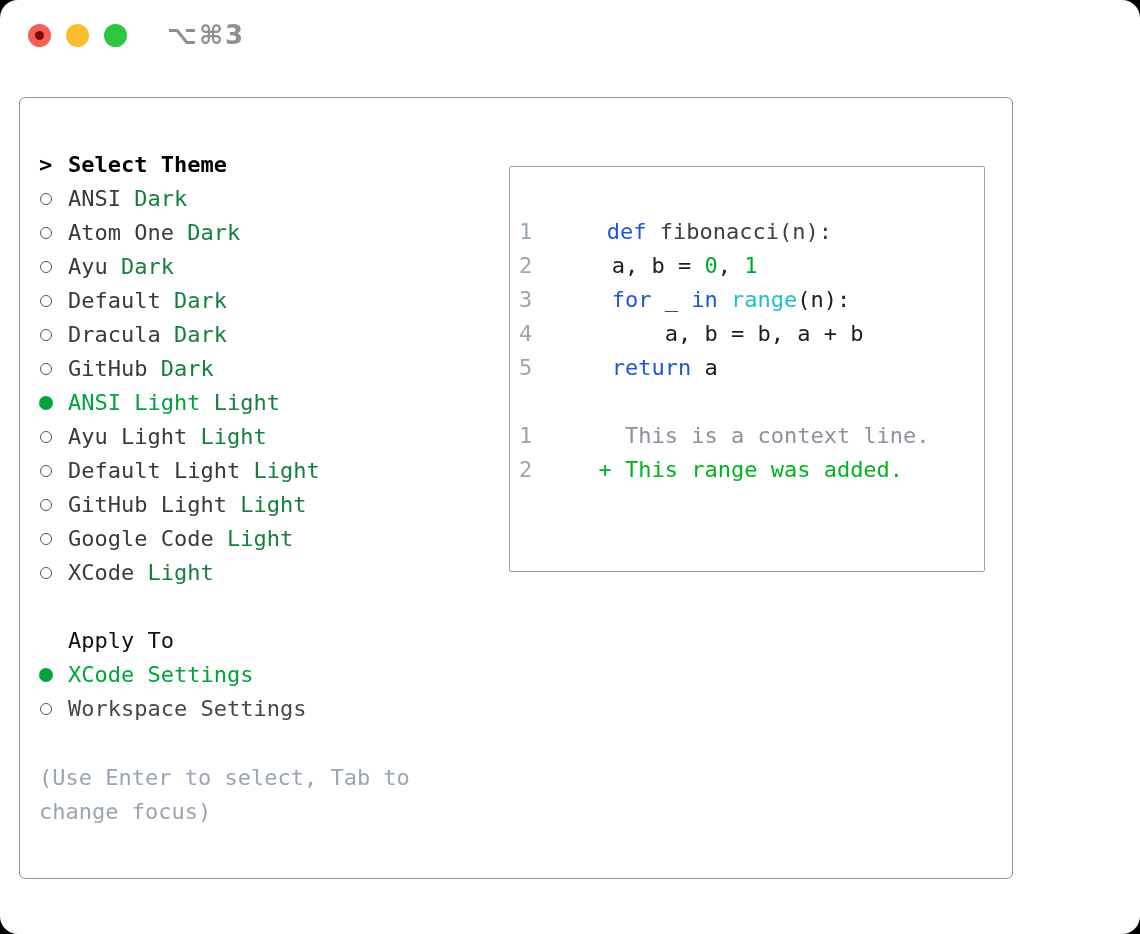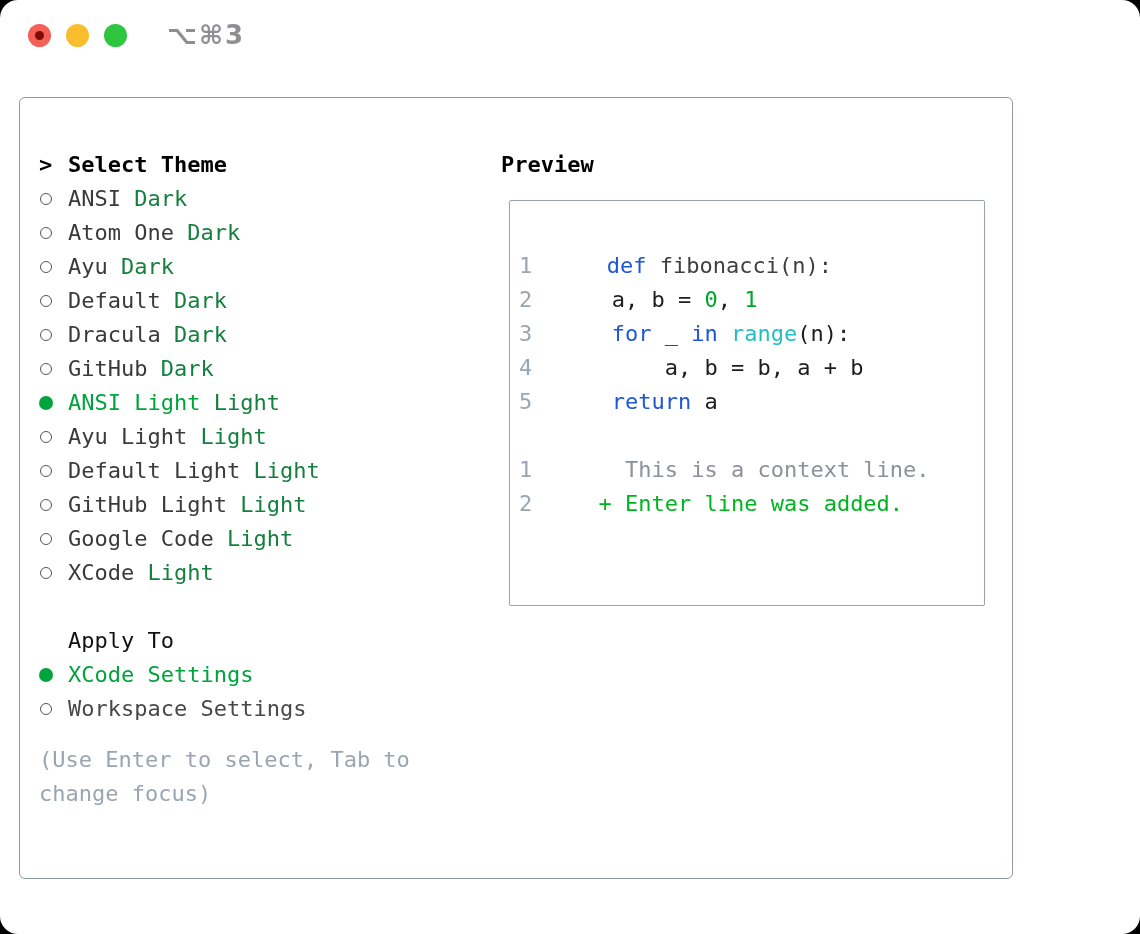--- a/index.html
+++ b/index.html
@@ -34,21 +34,21 @@
   .prompt{color:#000;font-weight:bold;}
   .panel-title{color:#000;font-weight:bold;}
   .dot{width:12px;height:12px;border-radius:50%;border:1.5px solid #55555a;box-sizing:border-box;margin-left:1px;}
   .dot-filled{width:14px;height:14px;border-radius:50%;box-sizing:border-box;}
   .item-name{color:#3a3a3c;}
   .variant{color:#15803d;}
   .spacer{height:34px;}
   .apply-title{color:#111111;}
   .option-label{color:#48484a;}
   .help{
-    margin-top:17px;color:#9aa5b1;width:440px;
+    margin-top:35px;color:#9aa5b1;width:440px;
     white-space:pre-wrap;word-break:break-word;
   }
   
   .preview-title-row{height:34px;display:flex;align-items:center;}
   .preview-title{color:#000;font-weight:bold;}
   .preview-box{
     margin-left:8px;margin-top:18px;width:476px;height:406px;
     border:1.5px solid #9aa1a8;border-radius:2px;box-sizing:border-box;
     padding:48px 0 0 9px;overflow:hidden;
   }
@@ -101,29 +101,26 @@
 
       <div>
           <div class="row"><span class="marker"><span class="dot-filled" style="background: rgb(0, 163, 60);"></span></span><span class="option-label" style="color: rgb(0, 163, 60);">XCode Settings</span></div>
           <div class="row"><span class="marker"><span class="dot"></span></span><span class="option-label">Workspace Settings</span></div>
         </div>
 
       <div class="help">(Use Enter to select, Tab to change focus)</div>
     </div>
 
     <div class="right-col">
-      <div class="preview-title-row">
-        <span class="preview-title">Preview</span>
-      </div>
       <div class="preview-box">
           <div class="code-line"><span class="ln" style="color: rgb(154, 165, 177);">1</span><span style="color: rgb(30, 86, 214); margin-left: 48px;">def</span><span style="color: #404040; text-align: center;"> fibonacci(n):</span></div>
           <div class="code-line"><span class="ln" style="color: rgb(154, 165, 177);">2</span><span style="color: rgb(28, 28, 30);">    a, b = </span><span style="color: rgb(0, 166, 44);">0</span><span style="color: rgb(28, 28, 30);">, </span><span style="color: rgb(0, 166, 44);">1</span></div>
           <div class="code-line"><span class="ln" style="color: rgb(154, 165, 177);">3</span><span style="color: rgb(28, 28, 30);">    </span><span style="color: rgb(30, 86, 214);">for</span><span style="color: rgb(28, 28, 30);"> _ </span><span style="color: rgb(30, 86, 214);">in</span><span style="color: rgb(28, 28, 30);"> </span><span style="color: rgb(34, 190, 200);">range</span><span style="color: rgb(28, 28, 30);">(n):</span></div>
           <div class="code-line"><span class="ln" style="color: rgb(154, 165, 177);">4</span><span style="color: rgb(28, 28, 30);">        a, b = b, a + b</span></div>
           <div class="code-line"><span class="ln" style="color: rgb(154, 165, 177);">5</span><span style="color: rgb(28, 28, 30);">    </span><span style="color: rgb(30, 86, 214);">return</span><span style="color: rgb(28, 28, 30);"> a</span></div>
           <div class="code-line"><span class="ln" style="color: rgb(154, 165, 177);"></span></div>
           <div class="code-line"><span class="ln" style="color: rgb(154, 165, 177);">1</span><span style="color: rgb(139, 146, 155);">     This is a context line.</span></div>
-          <div class="code-line"><span class="ln" style="color: rgb(154, 165, 177);">2</span><span style="color: rgb(0, 180, 31);">   + Enter line was added.</span></div>
+          <div class="code-line"><span class="ln" style="color: rgb(154, 165, 177);">2</span><span style="color: rgb(0, 180, 31);">   + This range was added.</span></div>
         </div>
     </div>
 
   </div>
 </div>
 
 </body></html>

